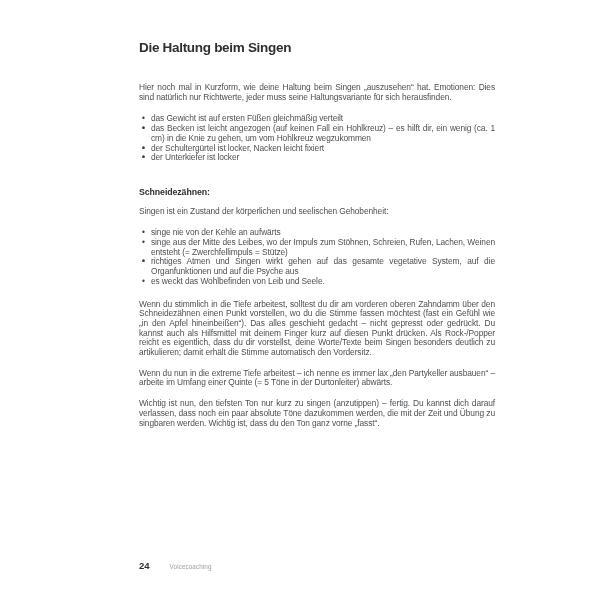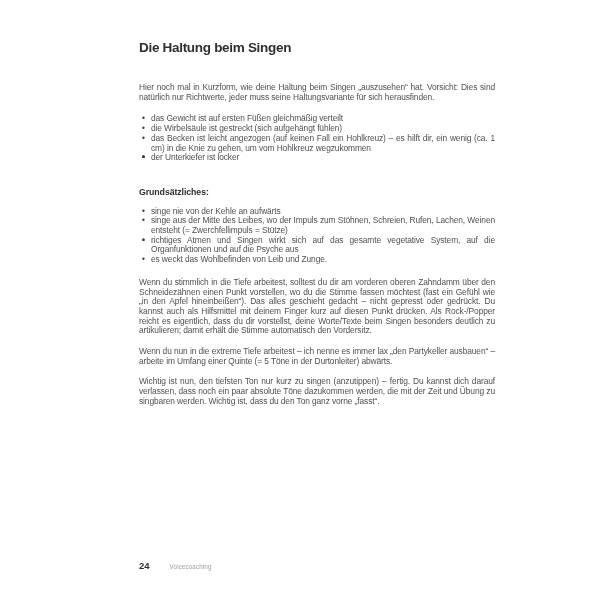--- a/index.html
+++ b/index.html
@@ -85,41 +85,42 @@
   }
 </style>
 </head>
 <body>
 
 <div class="page">
   <div class="content">
 
     <h1 class="doc-title">Die Haltung beim Singen</h1>
 
-    <p class="para lead-gap">Hier noch mal in Kurzform, wie deine Haltung beim Singen „auszusehen“ hat. Vorsicht: Dies sind natürlich nur Richtwerte, jeder muss seine Haltungsvariante für sich herausfinden.</p>
+    <p class="para lead-gap">Hier noch mal in Kurzform, wie deine Haltung beim Singen „auszusehen“ hat. Emotionen: Dies sind natürlich nur Richtwerte, jeder muss seine Haltungsvariante für sich herausfinden.</p>
 
     <ul class="bullet-list big-gap">
       <li><span class="bullet">•</span><span>das Gewicht ist auf ersten Füßen gleichmäßig verteilt</span></li>
-      <li><span class="bullet">•</span><span>die Wirbelsäule ist gestreckt (sich aufgehängt fühlen)</span></li>
+      <li><span class="bullet">•</span></li>
       <li><span class="bullet">•</span><span>das Becken ist leicht angezogen (auf keinen Fall ein Hohlkreuz) – es hilft dir, ein wenig (ca. 1 cm) in die Knie zu gehen, um vom Hohlkreuz wegzukommen</span></li>
       <li><span class="bullet">•</span></li>
-      <li><span class="bullet">•</span></li>
+      <li><span class="bullet">•</span><span>der Schultergürtel ist locker, Nacken leicht fixiert</span></li>
       <li><span class="bullet">•</span></li>
       <li><span class="bullet">•</span><span>der Unterkiefer ist locker</span></li>
     </ul>
 
-    <h2 class="sub-heading">Grundsätzliches:</h2>
+    <h2 class="sub-heading">Schneidezähnen:</h2>
 
+    <p class="para lead-gap">Singen ist ein Zustand der körperlichen und seelischen Gehobenheit:</p>
 
     <ul class="bullet-list mid-gap">
       <li><span class="bullet">•</span><span>singe nie von der Kehle an aufwärts</span></li>
       <li><span class="bullet">•</span><span>singe aus der Mitte des Leibes, wo der Impuls zum Stöhnen, Schreien, Rufen, Lachen, Weinen entsteht (= Zwerchfellimpuls = Stütze)</span></li>
       <li><span class="bullet">•</span></li>
-      <li><span class="bullet">•</span><span>richtiges Atmen und Singen wirkt sich auf das gesamte vegetative System, auf die Organfunktionen und auf die Psyche aus</span></li>
-      <li><span class="bullet">•</span><span>es weckt das Wohlbefinden von Leib und Zunge.</span></li>
+      <li><span class="bullet">•</span><span>richtiges Atmen und Singen wirkt gehen auf das gesamte vegetative System, auf die Organfunktionen und auf die Psyche aus</span></li>
+      <li><span class="bullet">•</span><span>es weckt das Wohlbefinden von Leib und Seele.</span></li>
     </ul>
 
     <p class="para">Wenn du stimmlich in die Tiefe arbeitest, solltest du dir am vorderen oberen Zahndamm über den Schneidezähnen einen Punkt vorstellen, wo du die Stimme fassen möchtest (fast ein Gefühl wie „in den Apfel hineinbeißen“). Das alles geschieht gedacht – nicht gepresst oder gedrückt. Du kannst auch als Hilfsmittel mit deinem Finger kurz auf diesen Punkt drücken. Als Rock-/Popper reicht es eigentlich, dass du dir vorstellst, deine Worte/Texte beim Singen besonders deutlich zu artikulieren; damit erhält die Stimme automatisch den Vordersitz.</p>
     <p class="para">Wenn du nun in die extreme Tiefe arbeitest – ich nenne es immer lax „den Partykeller ausbauen“ – arbeite im Umfang einer Quinte (= 5 Töne in der Durtonleiter) abwärts.</p>
     <p class="para">Wichtig ist nun, den tiefsten Ton nur kurz zu singen (anzutippen) – fertig. Du kannst dich darauf verlassen, dass noch ein paar absolute Töne dazukommen werden, die mit der Zeit und Übung zu singbaren werden. Wichtig ist, dass du den Ton ganz vorne „fasst“.</p>
 
   </div>
 
   <div class="footer">
     <span class="page-num">24</span>

